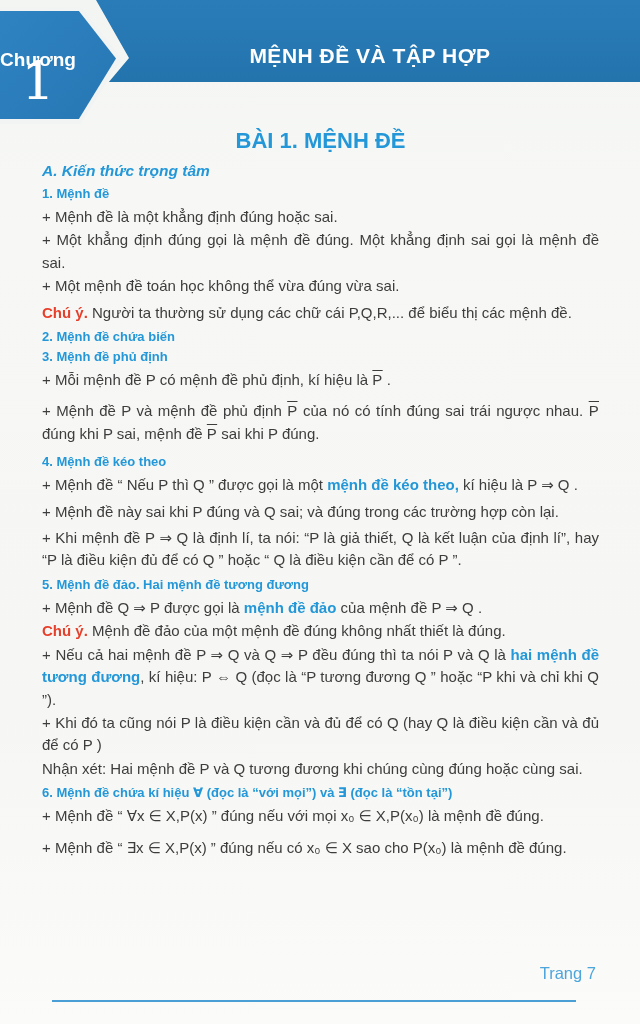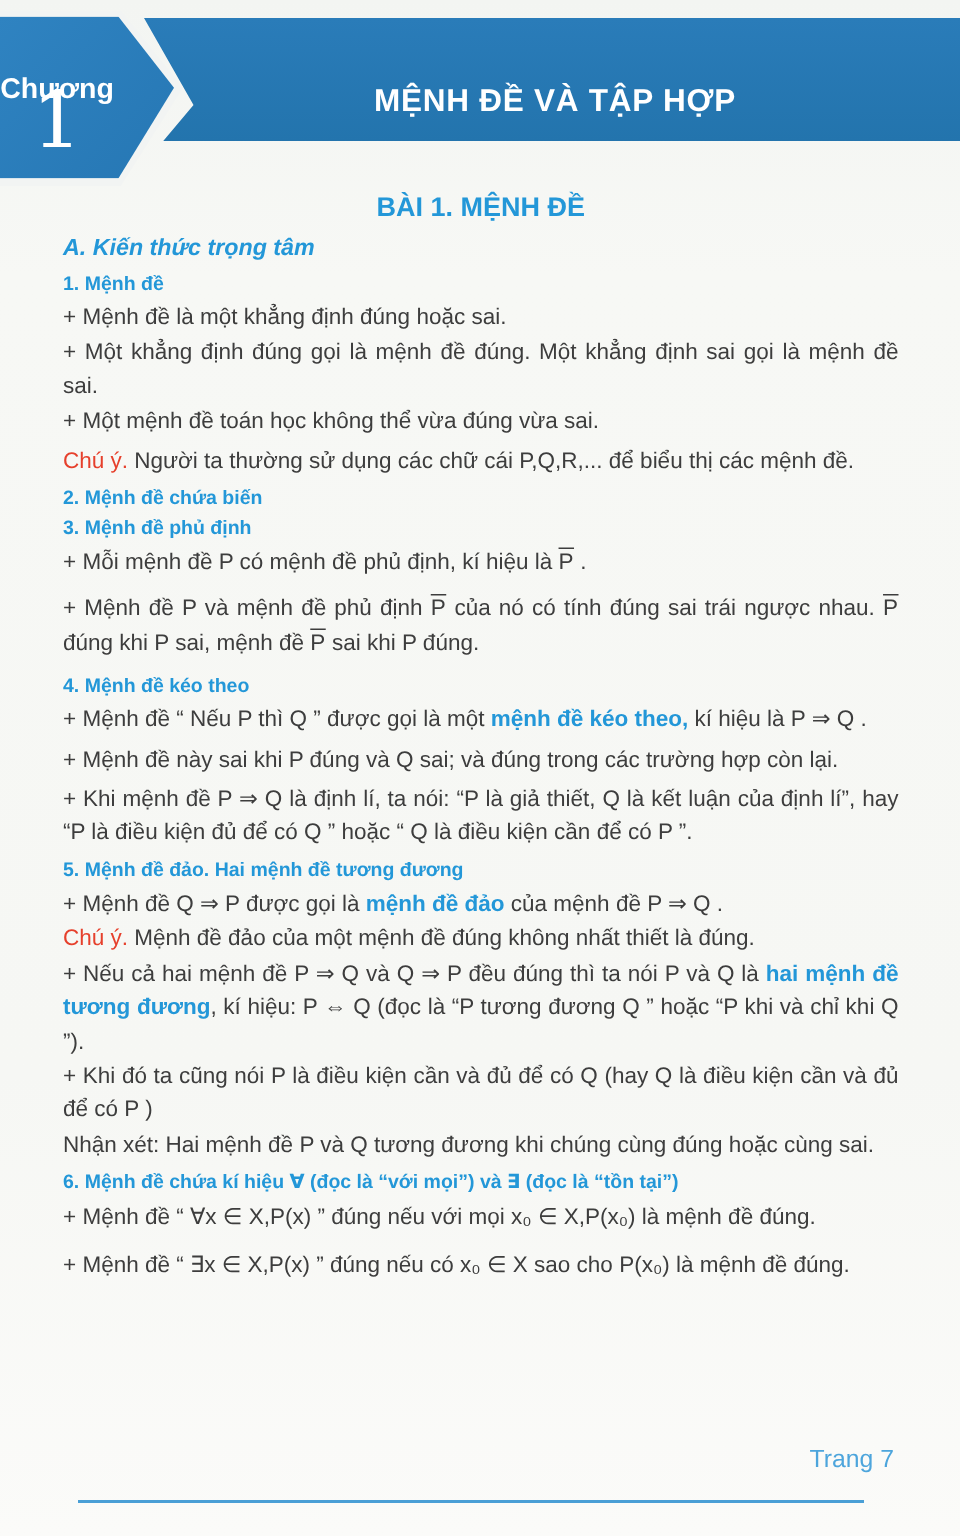--- a/index.html
+++ b/index.html
@@ -11,21 +11,21 @@
     margin: 0 auto;
     background: linear-gradient(180deg, #f3f5f2 0%, #f7f8f5 18%, #f6f7f4 70%, #fbfbf9 100%);
     overflow: hidden;
     font-family: "Liberation Sans", "DejaVu Sans", sans-serif;
     color: #3d3d3d;
   }
 
   
   .banner {
     position: absolute;
-    left: 0; top: 12px;
+    left: 0; top: 0;
     width: 640px; height: 82px;
     background: linear-gradient(180deg, #2a7cb9 0%, #2374ad 100%);
     clip-path: polygon(96px 0, 640px 0, 640px 102px, 92px 102px, 129px 58px);
   }
   .banner-title {
     position: absolute;
     left: 120px; right: 20px;
     top: 44px;
     text-align: center;
     color: #ffffff;
@@ -66,39 +66,39 @@
   .content {
     position: absolute;
     left: 42px; top: 102px;
     width: 557px;
   }
   .lesson-title {
     margin: 26px 0 8px 0;
     text-align: center;
     color: #2397d8;
     font-weight: bold;
-    font-size: 18px;
+    font-size: 22px;
   }
   .hA {
     color: #2397d8; font-weight: bold; font-size: 15.5px;
     margin: 2px 0 6px 0;
     font-style: italic;
   }
   .sh {
     color: #2397d8; font-weight: bold; font-size: 13px;
     margin: 5px 0 5px 0;
   }
   p.b {
     font-size: 15px;
     line-height: 22.4px;
     margin: 0 0 1px 0;
     text-align: justify;
   }
   p.sp { margin-bottom: 4px; }
-  .note-label { color: #e6402c; font-weight: normal; }
+  .note-label { color: #e6402c; font-weight: bold; }
   .hl { color: #2397d8; font-weight: bold; }
   .ovl { text-decoration: overline; }
   .math { letter-spacing: 0.3px; }
   p.mrow { margin-top: 5px; margin-bottom: 9px; }
 
   
   .footer-pagenum {
     position: absolute;
     right: 44px; top: 964px;
     color: #4da5dc;

